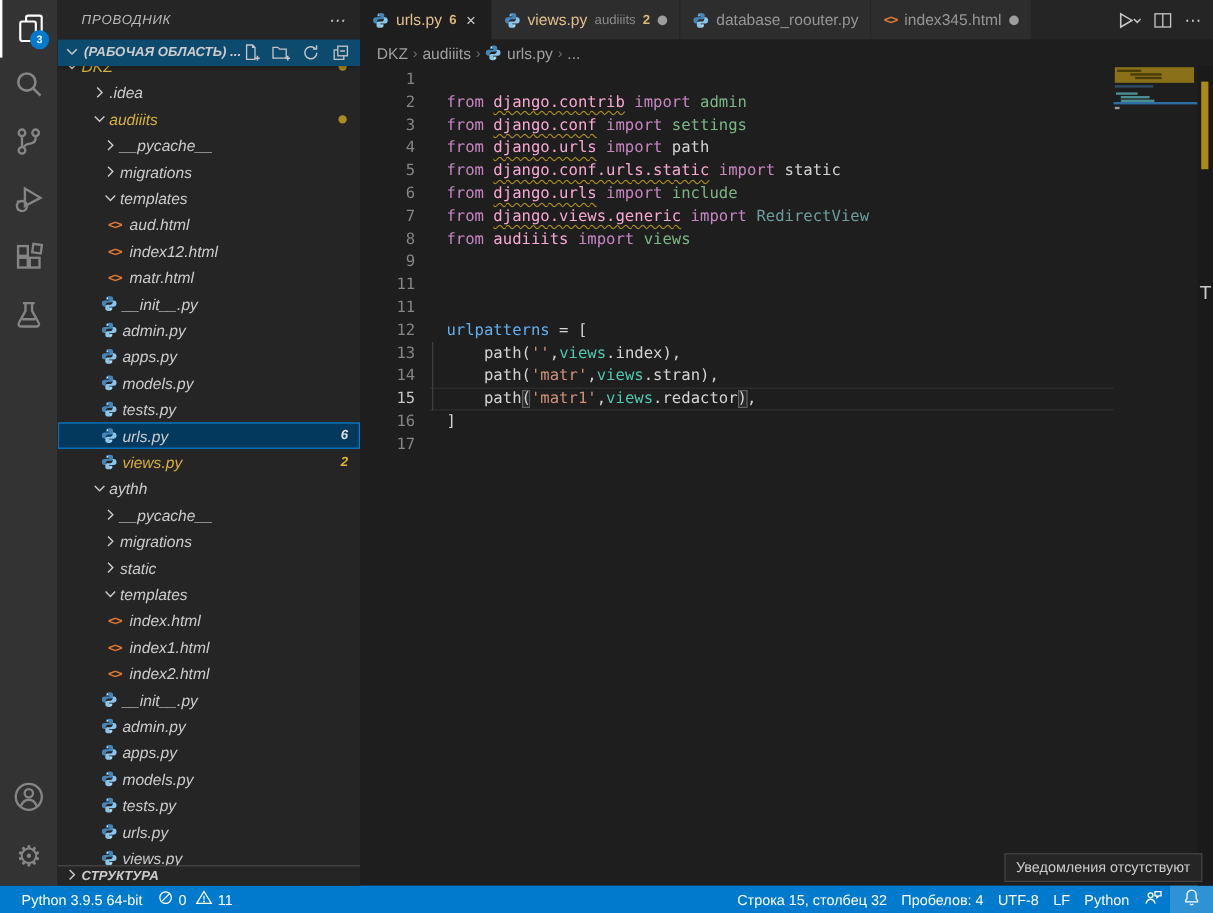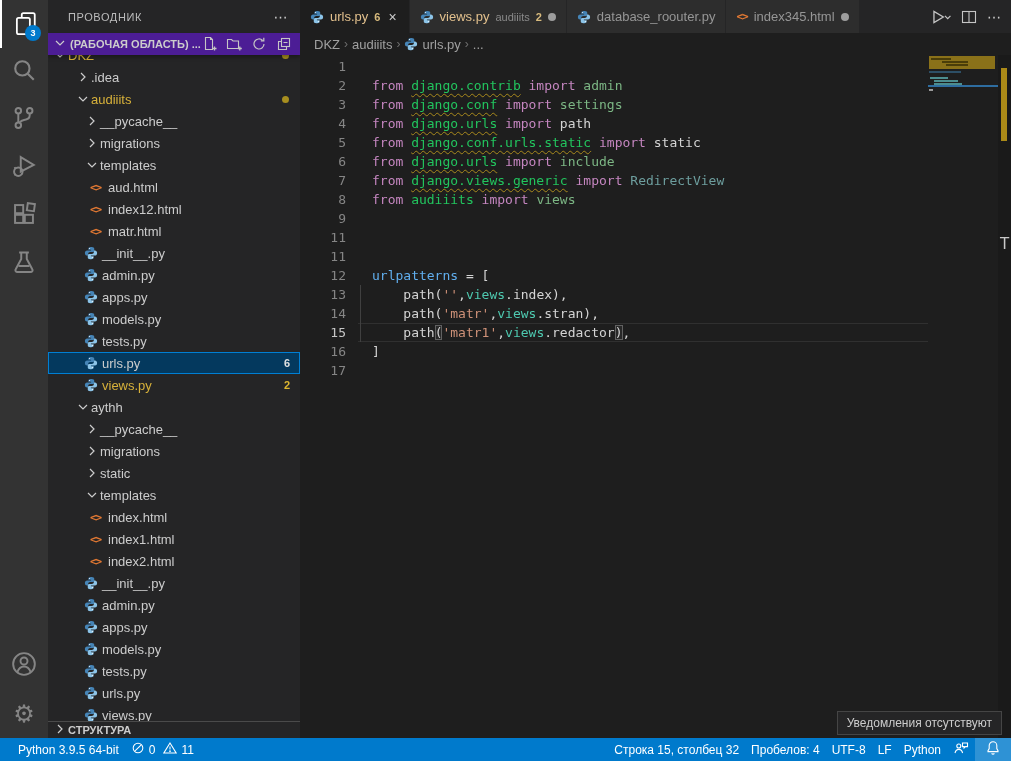--- a/index.html
+++ b/index.html
@@ -10,25 +10,25 @@
 
   
   .activitybar { width:48px; background:#333333; display:flex; flex-direction:column; position:relative; }
   .ab-top { flex:1; display:flex; flex-direction:column; }
   .ab-item { width:48px; height:48px; display:flex; align-items:center; justify-content:center; position:relative; cursor:pointer; }
   .ab-item.active { border-left:2px solid #ffffff; }
   .ab-badge { position:absolute; right:7px; bottom:7px; background:#007acc; color:#fff; font-size:9px; min-width:16px; height:16px; border-radius:9px; display:flex; align-items:center; justify-content:center; font-weight:bold; }
   .gear-char { font-family:"DejaVu Sans", sans-serif; font-size:24px; color:#858585; line-height:1; }
 
   
-  .sidebar { width:252px; background:#252526; display:flex; flex-direction:column; position:relative; overflow:hidden; }
+  .sidebar { width:252px; background:#252526; display:flex; flex-direction:column; position:relative; overflow:hidden;font-style:italic; }
   .sb-title { height:33px; display:flex; align-items:center; padding:0 12px 0 20px; font-size:11px; letter-spacing:.6px; color:#bbbbbb; }
   .sb-title .spacer { flex:1; }
   .dots { font-size:14px; color:#cccccc; cursor:pointer; }
-  .ws-header { height:22px; display:flex; align-items:center; padding:0 8px 0 4px; font-size:11px; font-weight:bold; color:#cccccc; background:#4c1d95; box-shadow:0 2px 4px rgba(0,0,0,.35); position:relative; z-index:3; }
+  .ws-header { height:22px; display:flex; align-items:center; padding:0 8px 0 4px; font-size:11px; font-weight:bold; color:#cccccc; background:#0c4a6e; box-shadow:0 2px 4px rgba(0,0,0,.35); position:relative; z-index:3; }
   .ws-header .label { margin-left:2px; white-space:nowrap; overflow:hidden; flex:1; }
   .ws-actions { display:flex; gap:9px; align-items:center; }
   .ws-actions .icon { cursor:pointer; display:flex; }
   .tree { flex:1; overflow:hidden; position:relative; }
   .trow { height:22px; display:flex; align-items:center; font-size:13px; color:#cccccc; position:relative; cursor:pointer; white-space:nowrap; }
   .trow .chev { width:16px; display:flex; justify-content:center; flex:none; }
   .trow .ficon { width:18px; display:flex; justify-content:flex-start; align-items:center; flex:none; }
   .trow.gold { color:#d7b13a; }
   .trow.selected { background:#04395e; outline:1px solid #007fd4; outline-offset:-1px; }
   .trow .dot { position:absolute; right:11px; top:8px; width:7px; height:7px; border-radius:50%; background:#a78e1f; }
@@ -53,21 +53,21 @@
   .breadcrumbs .sep { color:#6e6e6e; font-size:12px; }
   .bc-item { cursor:pointer; display:flex; align-items:center; gap:4px; }
 
   .editor-body { flex:1; display:flex; min-height:0; position:relative; }
   .code { flex:1; display:flex; font-family:"DejaVu Sans Mono", monospace; font-size:13px; line-height:19px; position:relative; padding-top:2px; }
   .gutter { width:58px; flex:none; text-align:right; padding-right:12px; color:#858585; cursor:pointer; }
   .gutter .ln.cur { color:#c6c6c6; }
   .content { flex:1; position:relative; padding-left:14px; cursor:text; }
   .cline { white-space:pre; position:relative; z-index:2; }
   .k   { color:#c586c0; }
-  .mod { color:#22c55e; }
+  .mod { color:#f9a8d4; }
   .sq  { text-decoration:underline wavy #a8891c; text-decoration-thickness:1px; text-underline-offset:3px; }
   .imp { color:#7cb684; }
   .pl  { color:#d4d4d4; }
   .dim { color:#6d9e9e; }
   .var { color:#61afef; }
   .str { color:#ce9178; }
   .cls { color:#4ec9b0; }
   .bm  { color:#d4d4d4; box-shadow:inset 0 0 0 1px #616161; background:rgba(90,90,90,.18); }
   .cur-line { position:absolute; left:0; right:0; height:19px; border-top:1px solid #303030; border-bottom:1px solid #303030; z-index:1; }
   .indent-guide { position:absolute; width:1px; background:#404040; z-index:1; }

